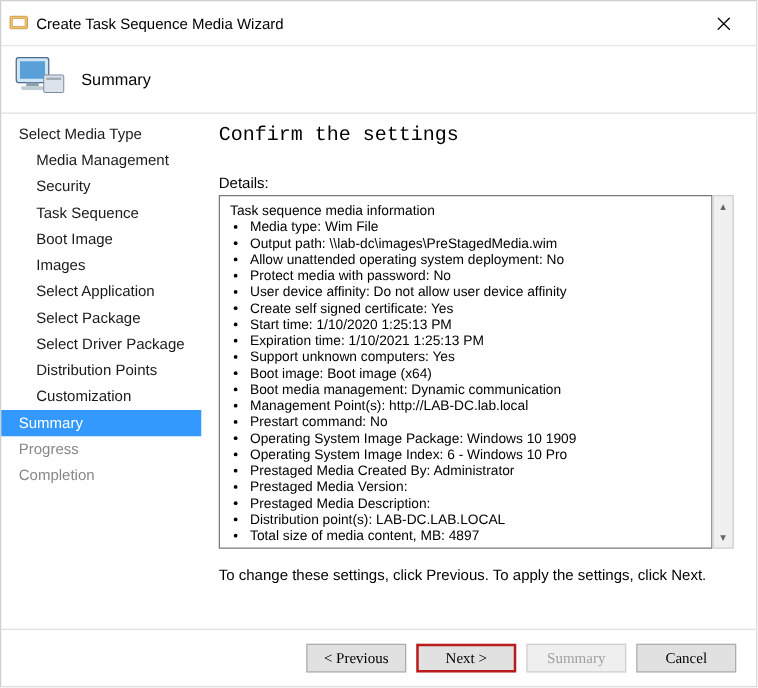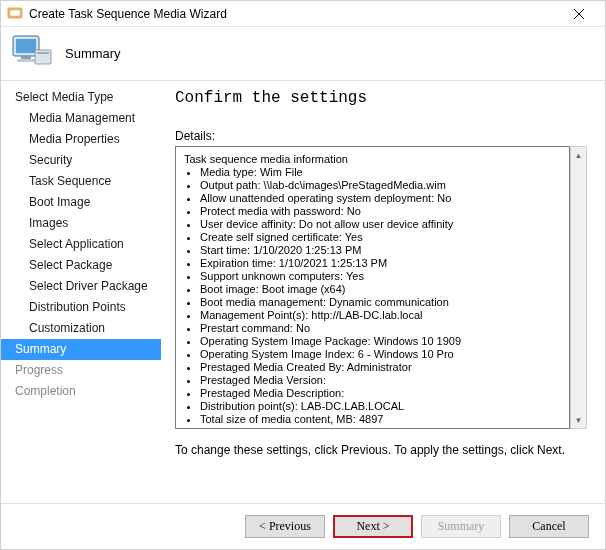--- a/index.html
+++ b/index.html
@@ -13,21 +13,21 @@
   .window {
     width: 606px;
     height: 550px;
     box-sizing: border-box;
     display: flex;
     flex-direction: column;
     border: 1px solid #d0d0d0;
     position: relative;
   }
   .titlebar {
-    height: 26px;
+    height: 36px;
     display: flex;
     align-items: center;
     padding: 12px 6px;
     border-bottom: 1px solid #e5e5e5;
     box-sizing: border-box;
   }
   .titlebar .app-icon {
     width: 16px; height: 16px;
     margin-right: 6px;
     display: inline-flex;
@@ -217,21 +217,20 @@
       </svg>
     </span>
     <div class="banner-text">Summary</div>
   </div>
 
   <div class="body">
 
     <div class="sidebar" id="sidebar">
         <div class="side-item">Select Media Type</div>
         <div class="side-item level2">Media Management</div>
-        <div class="side-item level2">Media Properties</div>
         <div class="side-item level2">Security</div>
         <div class="side-item level2">Task Sequence</div>
         <div class="side-item level2">Boot Image</div>
         <div class="side-item level2">Images</div>
         <div class="side-item level2">Select Application</div>
         <div class="side-item level2">Select Package</div>
         <div class="side-item level2">Select Driver Package</div>
         <div class="side-item level2">Distribution Points</div>
         <div class="side-item level2">Customization</div>
         <div class="side-item selected">Summary</div>

